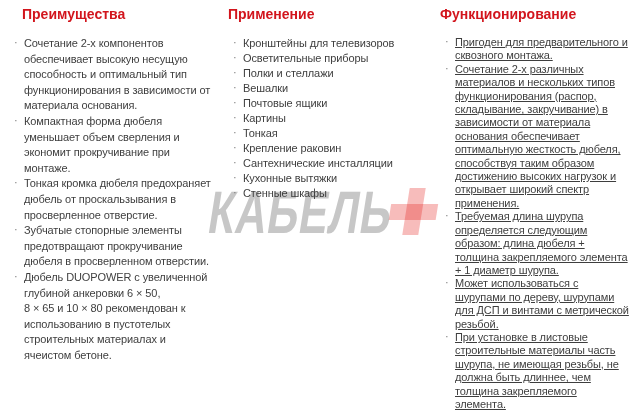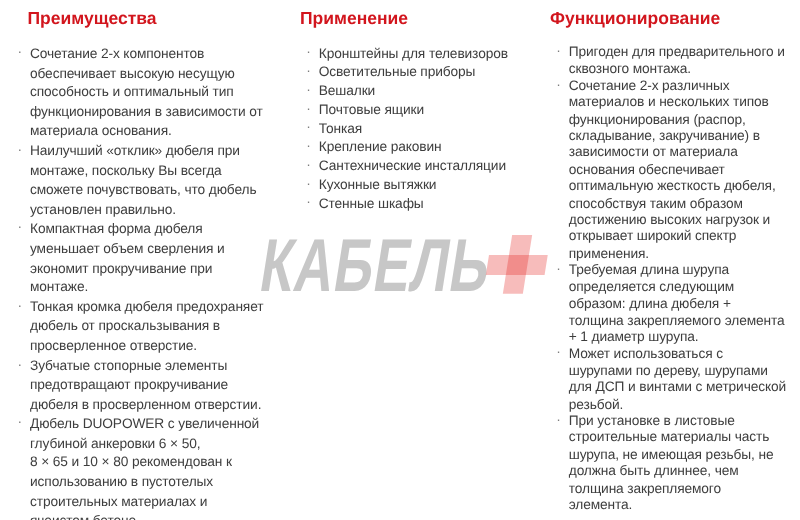--- a/index.html
+++ b/index.html
@@ -6,21 +6,21 @@
   .page{
     position:relative;
     width:640px;height:416px;
     background:#ffffff;
     overflow:hidden;
     font-family:"Liberation Sans", sans-serif;
     color:#3e3e3e;
   }
   .col{position:absolute;top:6px;}
   .col-advantages{left:9px;width:211px;}
-  .col-application{left:240px;width:196px;}
+  .col-application{left:228px;width:196px;}
   .col-functioning{left:440px;width:193px;}
   .section-title{
     font-size:14px;
     line-height:17px;
     font-weight:bold;
     color:#d2151d;
     margin:0 0 13px 0;
     letter-spacing:0;
   }
   .col-advantages .section-title{margin-left:13px;}
@@ -36,21 +36,21 @@
     white-space:pre-line;
   }
   ul.bullet-list li::before{
     content:"\00B7";
     position:absolute;
     left:1px;top:-1px;
     color:#7d7d7d;
   }
   .col-advantages li{line-height:15.6px;}
   .col-application li{line-height:15px;}
-  .col-functioning li{line-height:13.4px;}
+  .col-functioning li{line-height:13.4px;text-decoration:underline;}
 
   
   .watermark{
     position:absolute;
     left:214px;top:183px;
     width:240px;height:60px;
     z-index:0;
     pointer-events:none;
   }
   .cols-layer{position:relative;z-index:1;}
@@ -93,36 +93,37 @@
       <span class="bar-v"></span>
     </span>
   </div>
 
   <div class="cols-layer">
 
     <section class="col col-advantages">
       <h2 class="section-title">Преимущества</h2>
       <ul class="bullet-list">
           <li>Сочетание 2-х компонентов обеспечивает высокую несущую способность и оптимальный тип функционирования в зависимости от материала основания.</li>
-          <li>Наилучший «отклик» дюбеля при монтаже, поскольку Вы всегда сможете почувствовать, что дюбель установлен правильно.</li>
           <li>Компактная форма дюбеля уменьшает объем сверления и экономит прокручивание при монтаже.</li>
           <li>Тонкая кромка дюбеля предохраняет дюбель от проскальзывания в просверленное отверстие.</li>
           <li>Зубчатые стопорные элементы предотвращают прокручивание дюбеля в просверленном отверстии.</li>
           <li>Дюбель DUOPOWER с увеличенной глубиной анкеровки 6 × 50,
 8 × 65 и 10 × 80 рекомендован к использованию в пустотелых строительных материалах и ячеистом бетоне.</li>
         </ul>
     </section>
 
     <section class="col col-application">
       <h2 class="section-title">Применение</h2>
       <ul class="bullet-list">
           <li>Кронштейны для телевизоров</li>
           <li>Осветительные приборы</li>
+          <li>Полки и стеллажи</li>
           <li>Вешалки</li>
           <li>Почтовые ящики</li>
+          <li>Картины</li>
           <li>Тонкая</li>
           <li>Крепление раковин</li>
           <li>Сантехнические инсталляции</li>
           <li>Кухонные вытяжки</li>
           <li>Стенные шкафы</li>
         </ul>
     </section>
 
     <section class="col col-functioning">
       <h2 class="section-title">Функционирование</h2>

